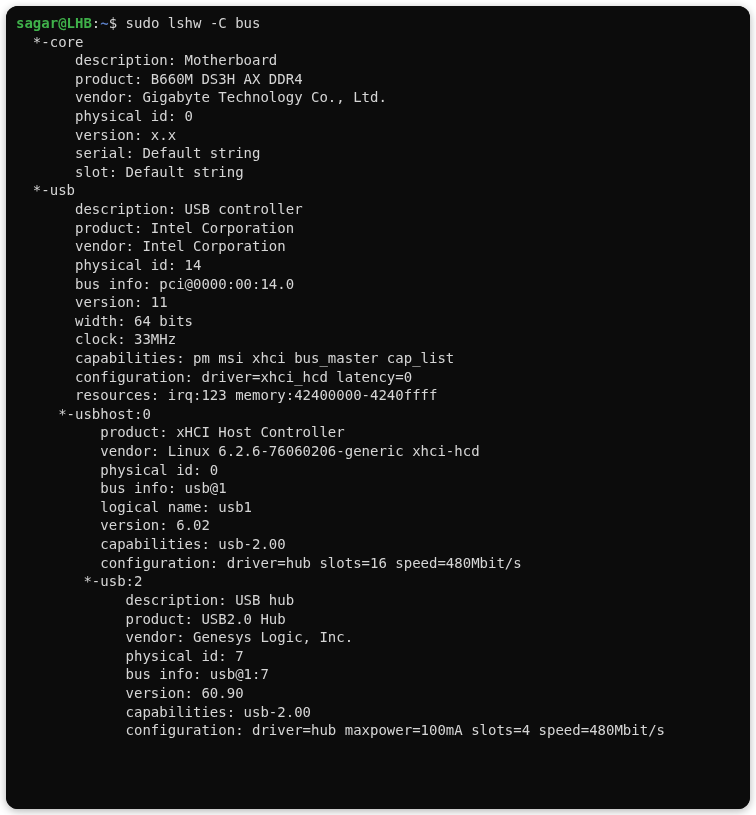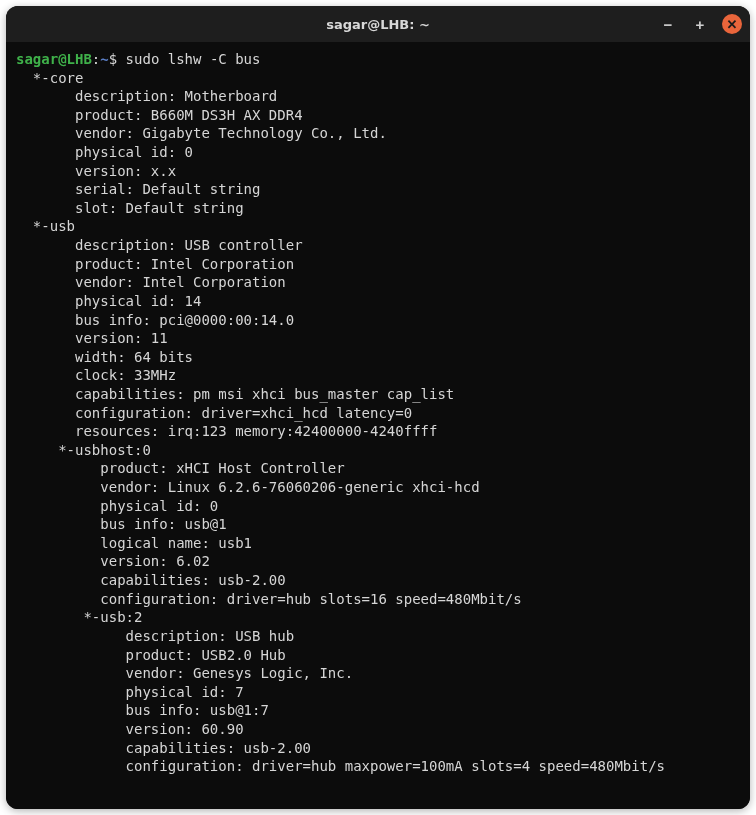--- a/index.html
+++ b/index.html
@@ -83,22 +83,14 @@
     .prompt-user { color: #3fb14a; font-weight: bold; }
     .prompt-colon { color: #d6d6d6; }
     .prompt-path { color: #5a7dc4; font-weight: bold; }
     .cmd { color: #d6d6d6; }
     .line { display: block; }
   </style>
 </head>
 <body>
 
 <div class="window">
-  <div class="titlebar">
-    <div class="title">sagar@LHB: ~</div>
-    <div class="window-controls">
-      <div class="ctrl-btn">−</div>
-      <div class="ctrl-btn">+</div>
-      <div class="ctrl-btn ctrl-close">✕</div>
-    </div>
-  </div>
   <div class="terminal-body"><span class="line"><span class="prompt-user">sagar@LHB</span><span class="prompt-colon">:</span><span class="prompt-path">~</span><span class="prompt-colon">$ </span><span class="cmd">sudo lshw -C bus</span></span><span id="output-container"><span class="line">  *-core</span><span class="line">       description: Motherboard</span><span class="line">       product: B660M DS3H AX DDR4</span><span class="line">       vendor: Gigabyte Technology Co., Ltd.</span><span class="line">       physical id: 0</span><span class="line">       version: x.x</span><span class="line">       serial: Default string</span><span class="line">       slot: Default string</span><span class="line">  *-usb</span><span class="line">       description: USB controller</span><span class="line">       product: Intel Corporation</span><span class="line">       vendor: Intel Corporation</span><span class="line">       physical id: 14</span><span class="line">       bus info: pci@0000:00:14.0</span><span class="line">       version: 11</span><span class="line">       width: 64 bits</span><span class="line">       clock: 33MHz</span><span class="line">       capabilities: pm msi xhci bus_master cap_list</span><span class="line">       configuration: driver=xhci_hcd latency=0</span><span class="line">       resources: irq:123 memory:42400000-4240ffff</span><span class="line">     *-usbhost:0</span><span class="line">          product: xHCI Host Controller</span><span class="line">          vendor: Linux 6.2.6-76060206-generic xhci-hcd</span><span class="line">          physical id: 0</span><span class="line">          bus info: usb@1</span><span class="line">          logical name: usb1</span><span class="line">          version: 6.02</span><span class="line">          capabilities: usb-2.00</span><span class="line">          configuration: driver=hub slots=16 speed=480Mbit/s</span><span class="line">        *-usb:2</span><span class="line">             description: USB hub</span><span class="line">             product: USB2.0 Hub</span><span class="line">             vendor: Genesys Logic, Inc.</span><span class="line">             physical id: 7</span><span class="line">             bus info: usb@1:7</span><span class="line">             version: 60.90</span><span class="line">             capabilities: usb-2.00</span><span class="line">             configuration: driver=hub maxpower=100mA slots=4 speed=480Mbit/s</span></span></div>
 </div>
 
 </body></html>

